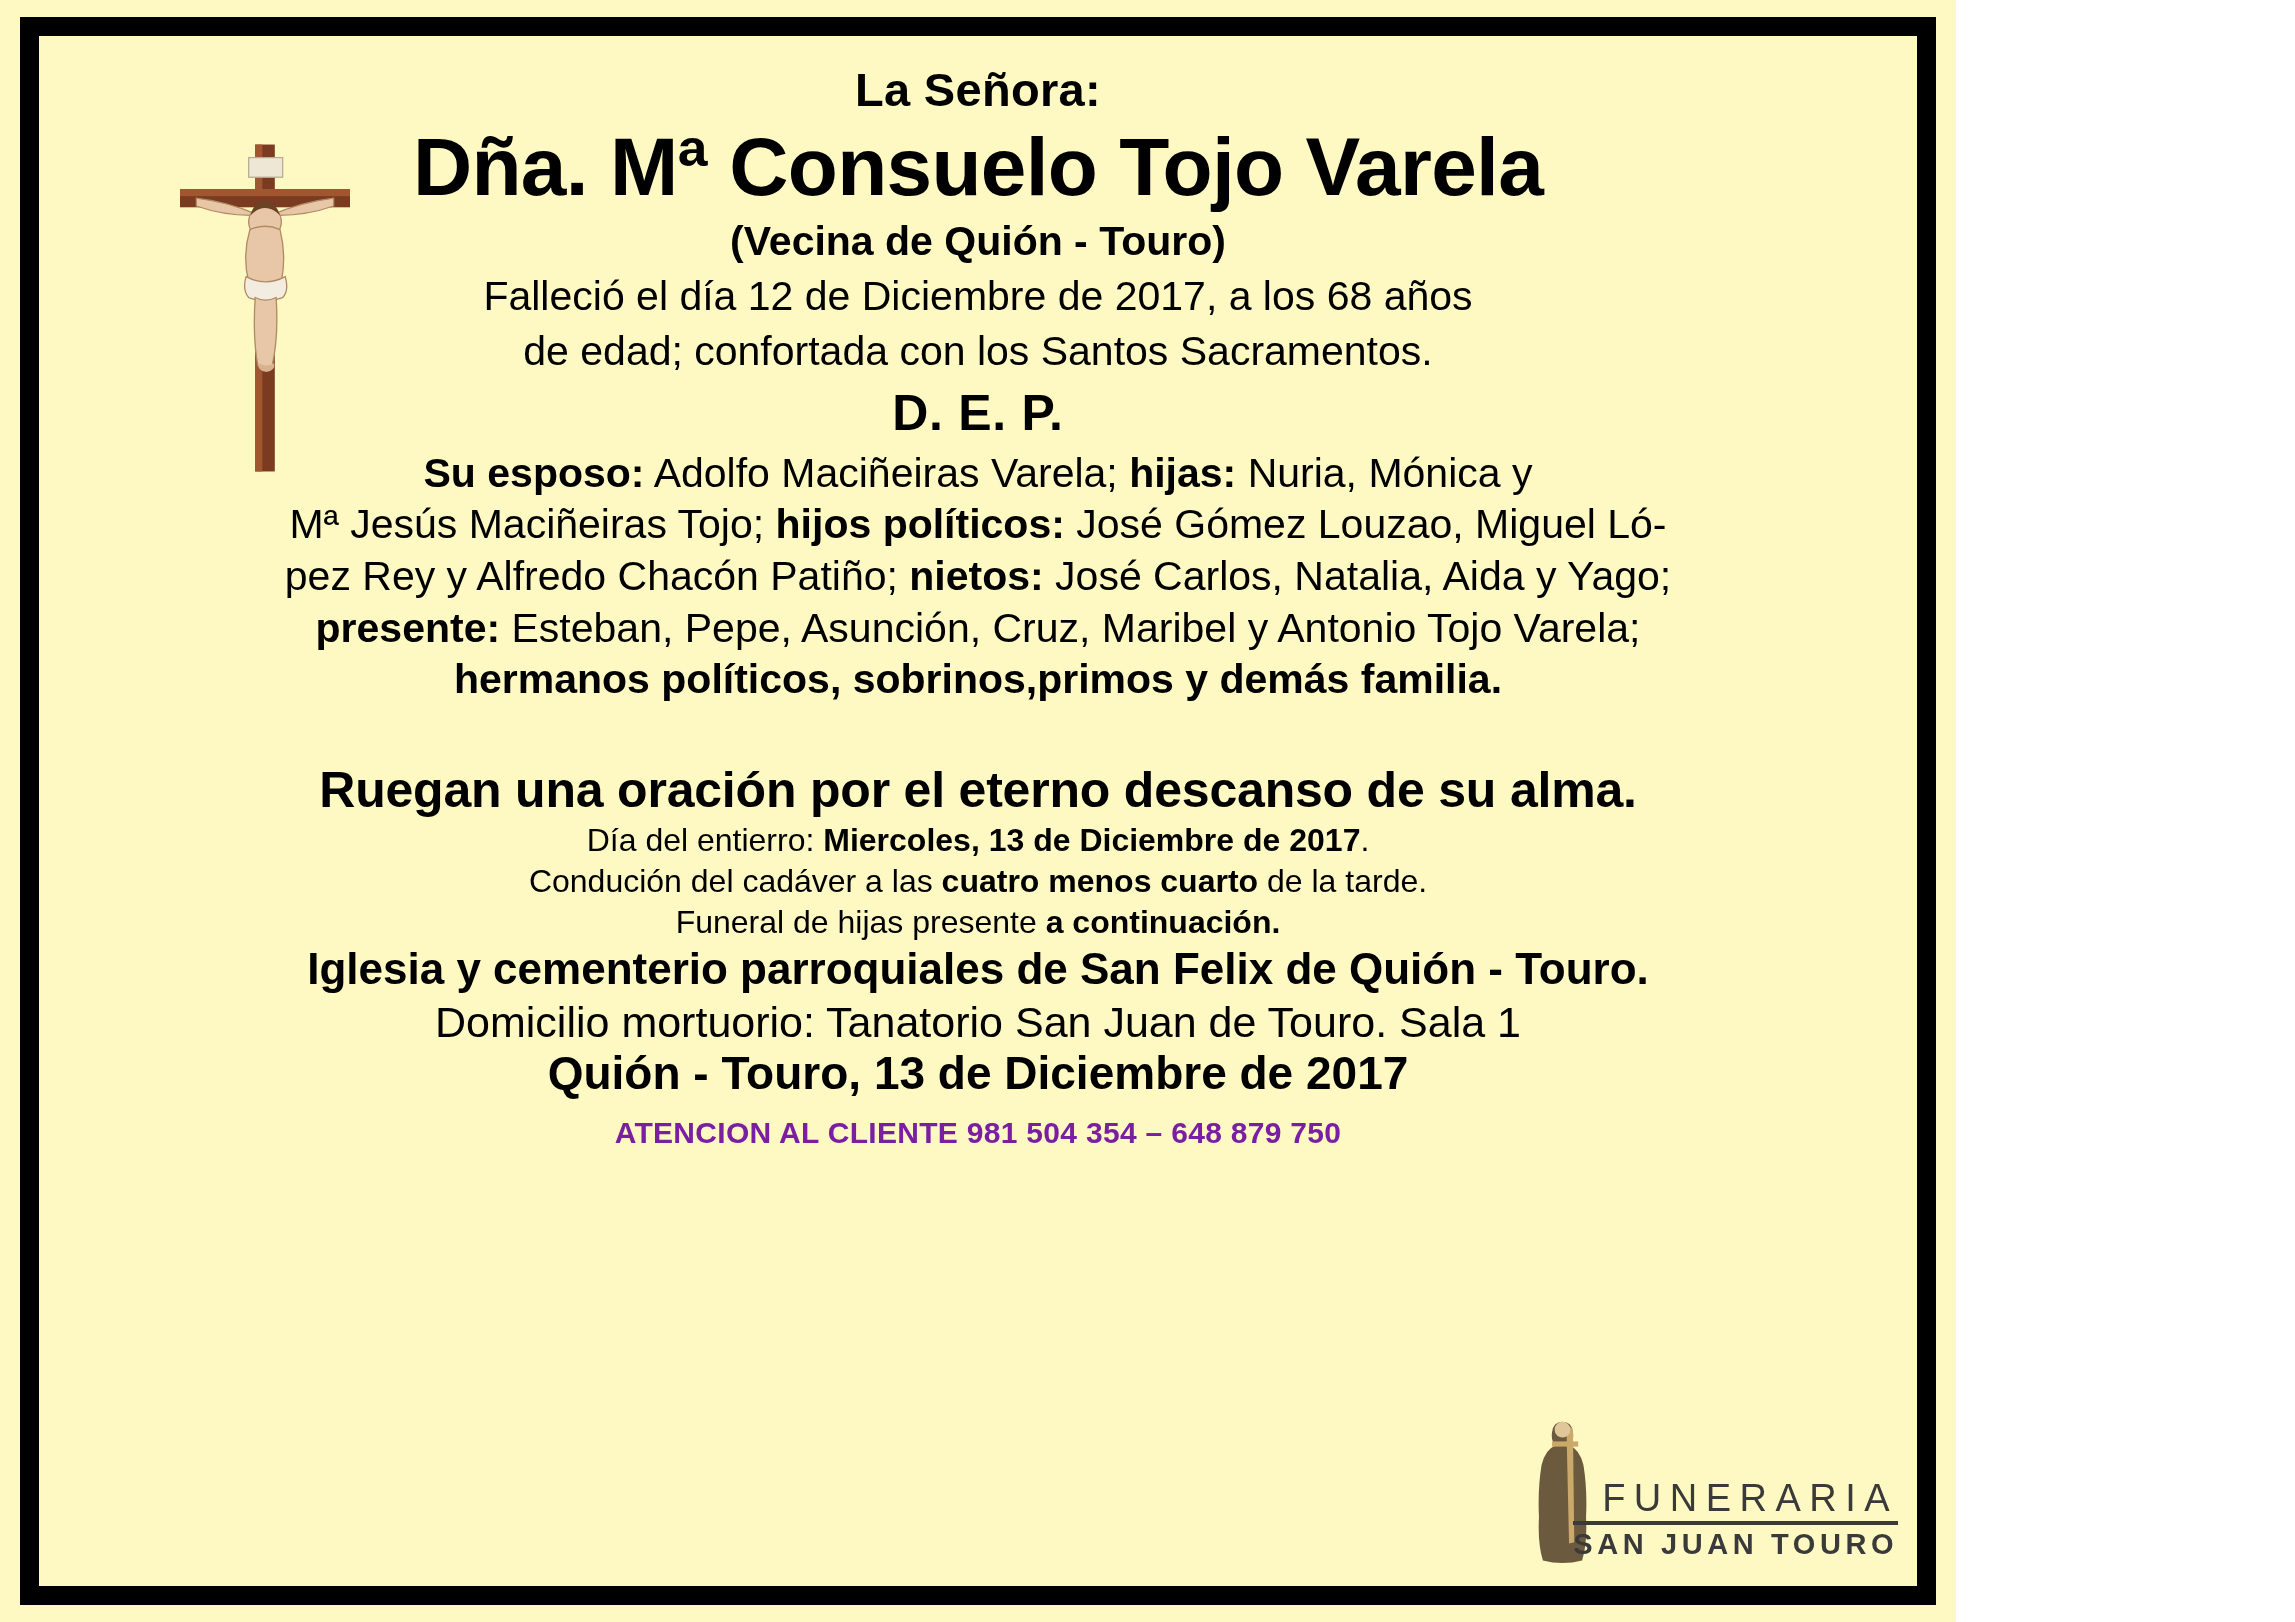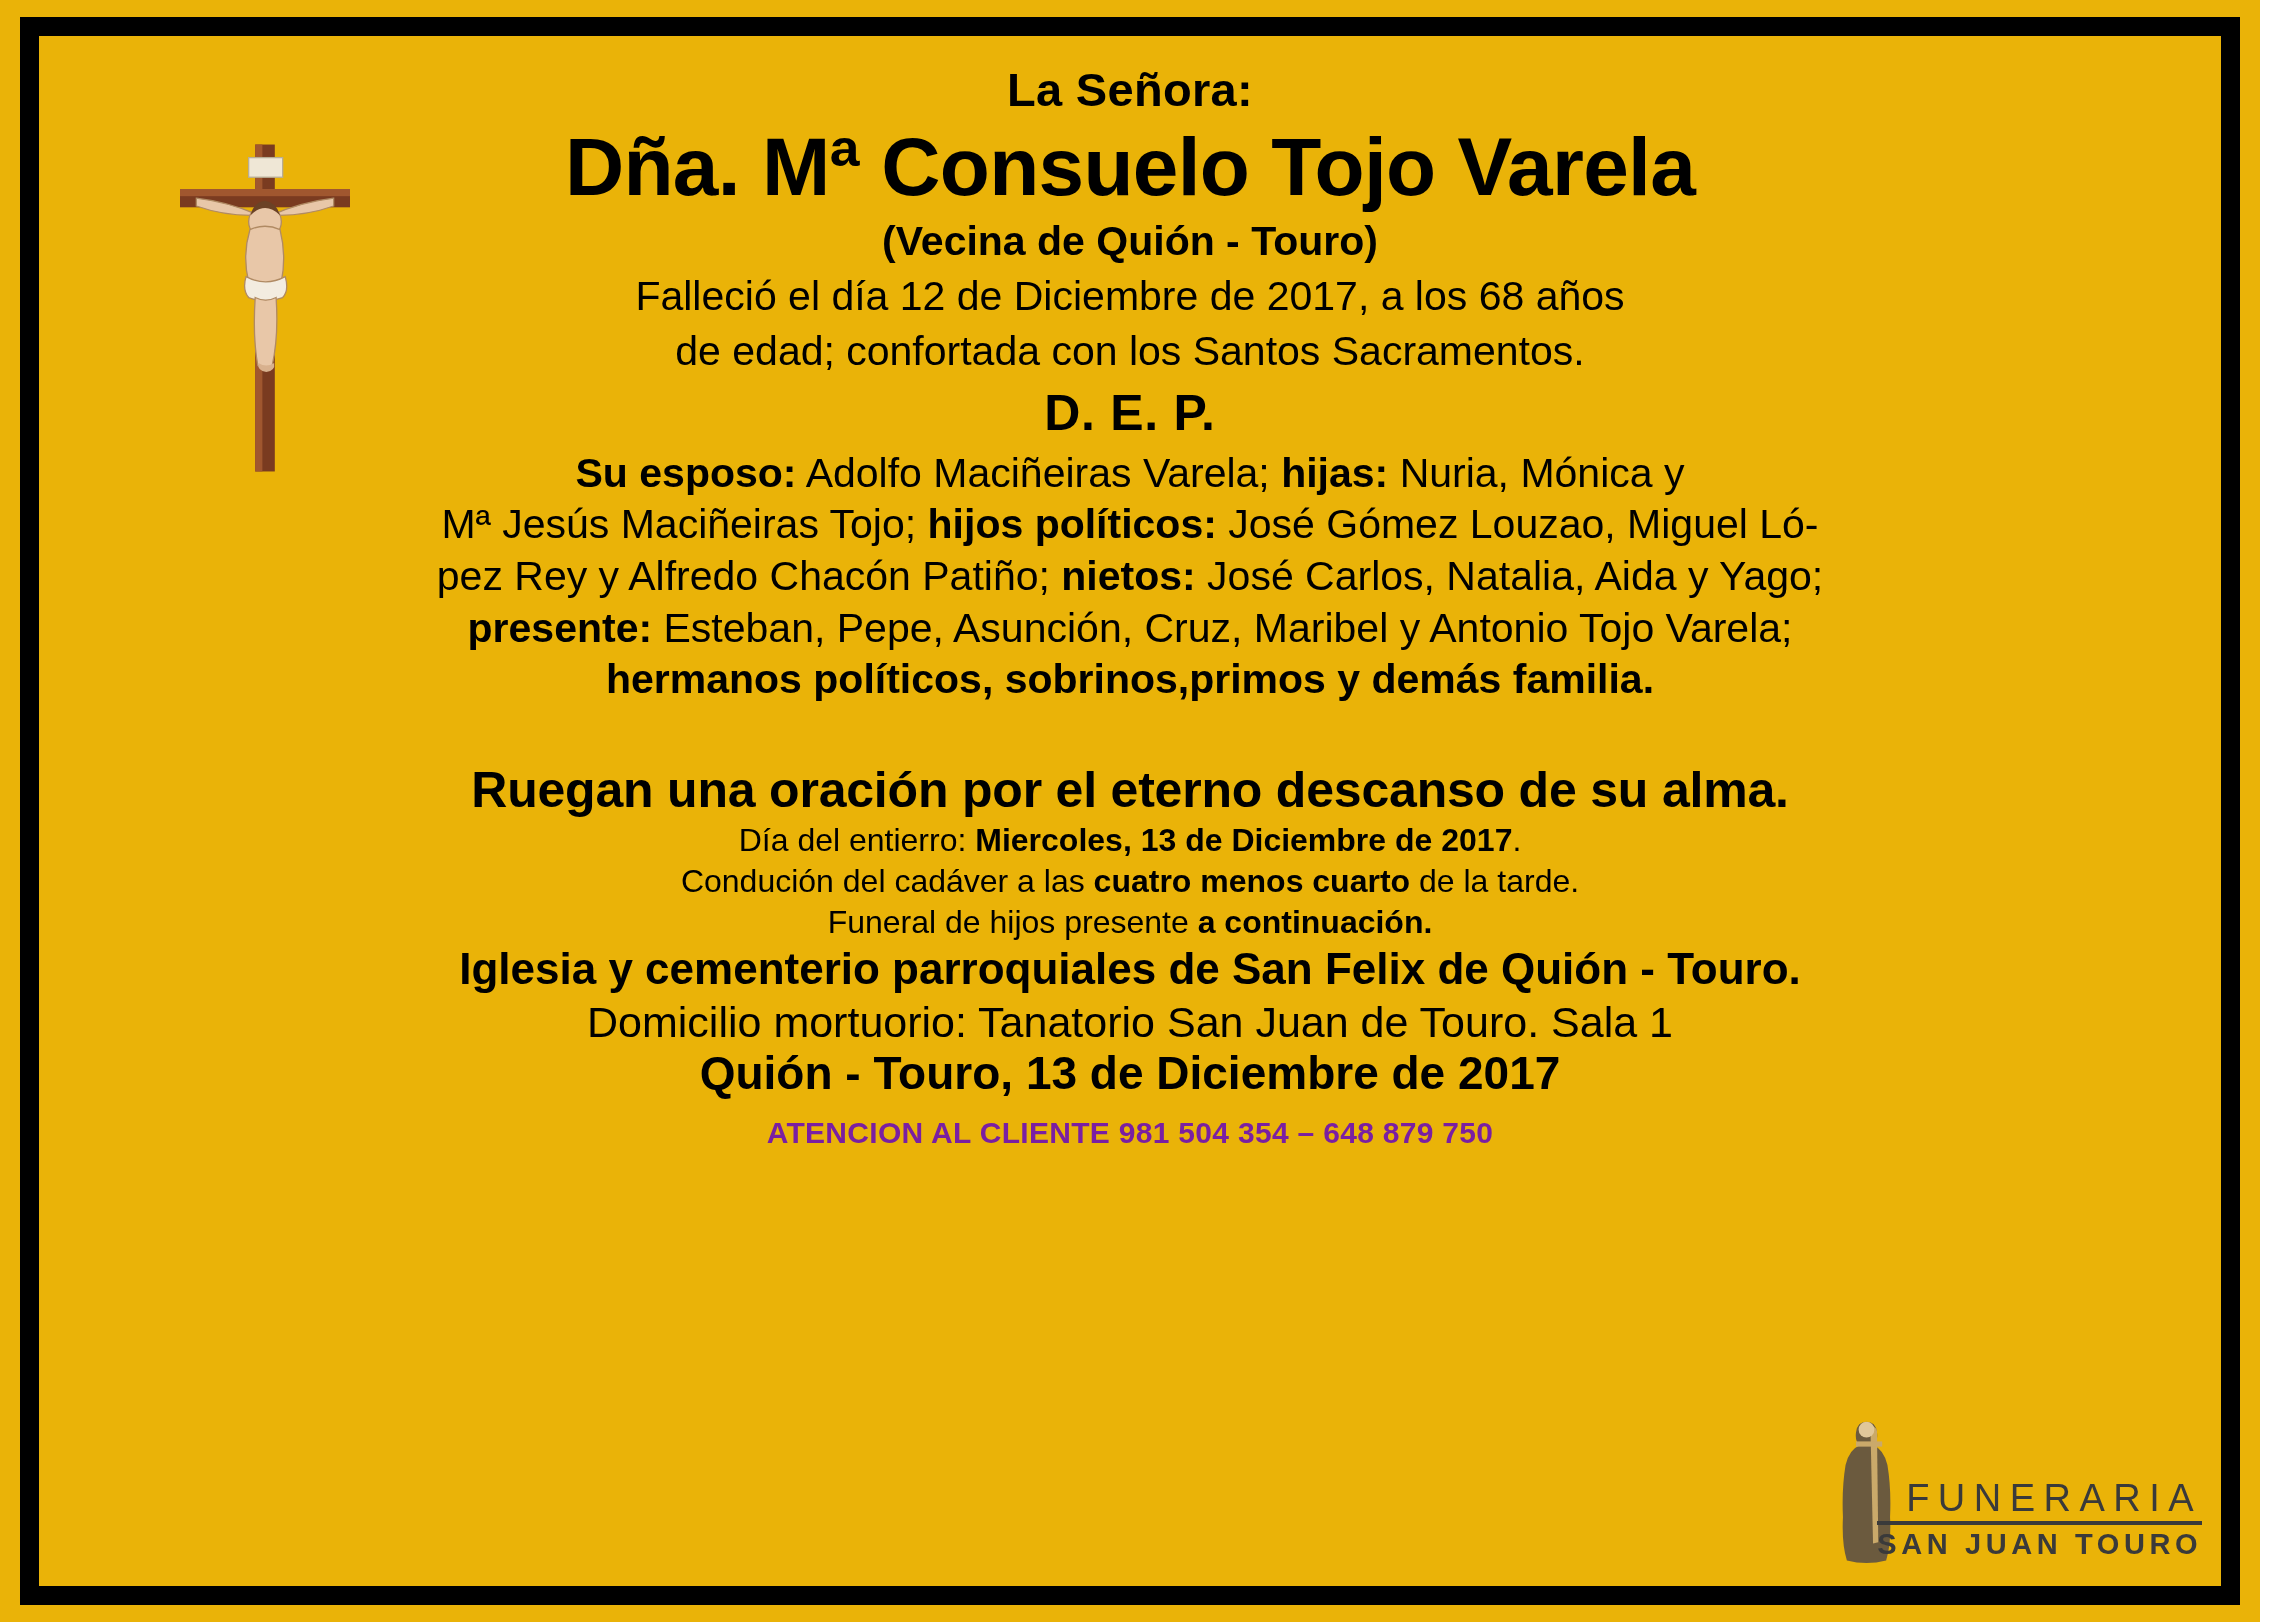--- a/index.html
+++ b/index.html
@@ -10,23 +10,23 @@
   body {
     width: 2295px;
     height: 1623px;
     font-family: "Liberation Sans", sans-serif;
     color: #000000;
     overflow: hidden;
   }
 
   .poster {
     position: relative;
-    width: 2260px;
+    width: 1956px;
     height: 1623px;
-    background: #eab308;
+    background: #fef9c3;
     box-sizing: border-box;
     padding: 17px;
   }
 
   
   .frame-outer {
     position: absolute;
     left: 19.6px;
     top: 17px;
     right: 19.6px;
@@ -241,21 +241,21 @@
       </div>
 
       <div class="gap"></div>
 
       <div class="line-ruegan">Ruegan una oración por el eterno descanso de su alma.</div>
 
       <div class="line-reg"><span>Día del entierro: </span><b>Miercoles, 13 de Diciembre de 2017</b><span>.</span></div>
 
       <div class="line-reg"><span>Condución del cadáver a las </span><b>cuatro menos cuarto</b><span> de la tarde.</span></div>
 
-      <div class="line-reg"><span>Funeral de hijos presente </span><b>a continuación.</b></div>
+      <div class="line-reg"><span>Funeral de hijas presente </span><b>a continuación.</b></div>
 
       <div class="line-bold">Iglesia y cementerio parroquiales de San Felix de Quión - Touro.</div>
       <div class="line-domicilio">Domicilio mortuorio: Tanatorio San Juan de Touro. Sala 1</div>
       <div class="line-place-date">Quión - Touro, 13 de Diciembre de 2017</div>
 
       <div class="phone">ATENCION AL CLIENTE 981 504 354 – 648 879 750</div>
     </div>
 
     <svg class="saint-fig" viewBox="0 0 120 240" aria-hidden="true">
       <path d="M60 18 q14 0 16 16 q2 14 -6 20 q16 6 22 30 q6 36 4 80 q2 40 -6 66 q-30 8 -60 0 q-8 -26 -6 -66 q-2 -44 4 -80 q6 -24 22 -30 q-8 -6 -6 -20 q2 -16 16 -16 z" fill="#6b5a3e"></path>

